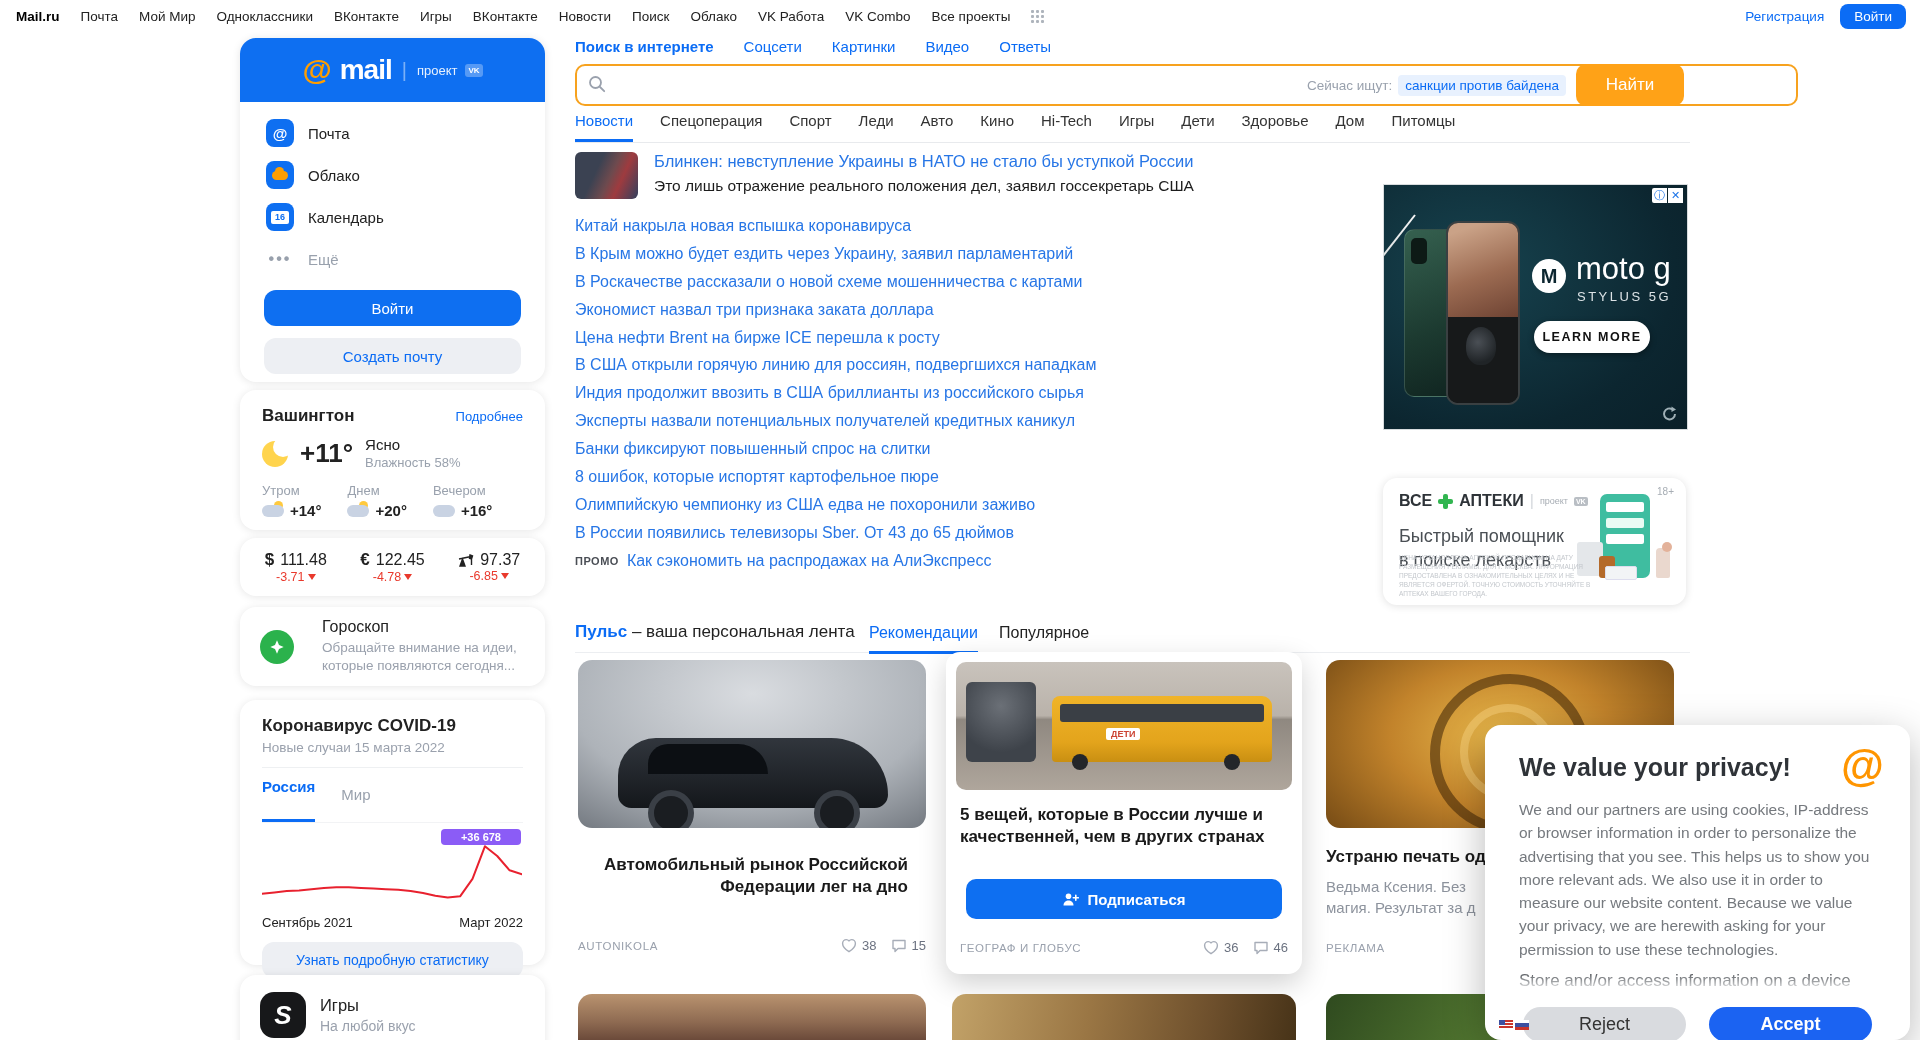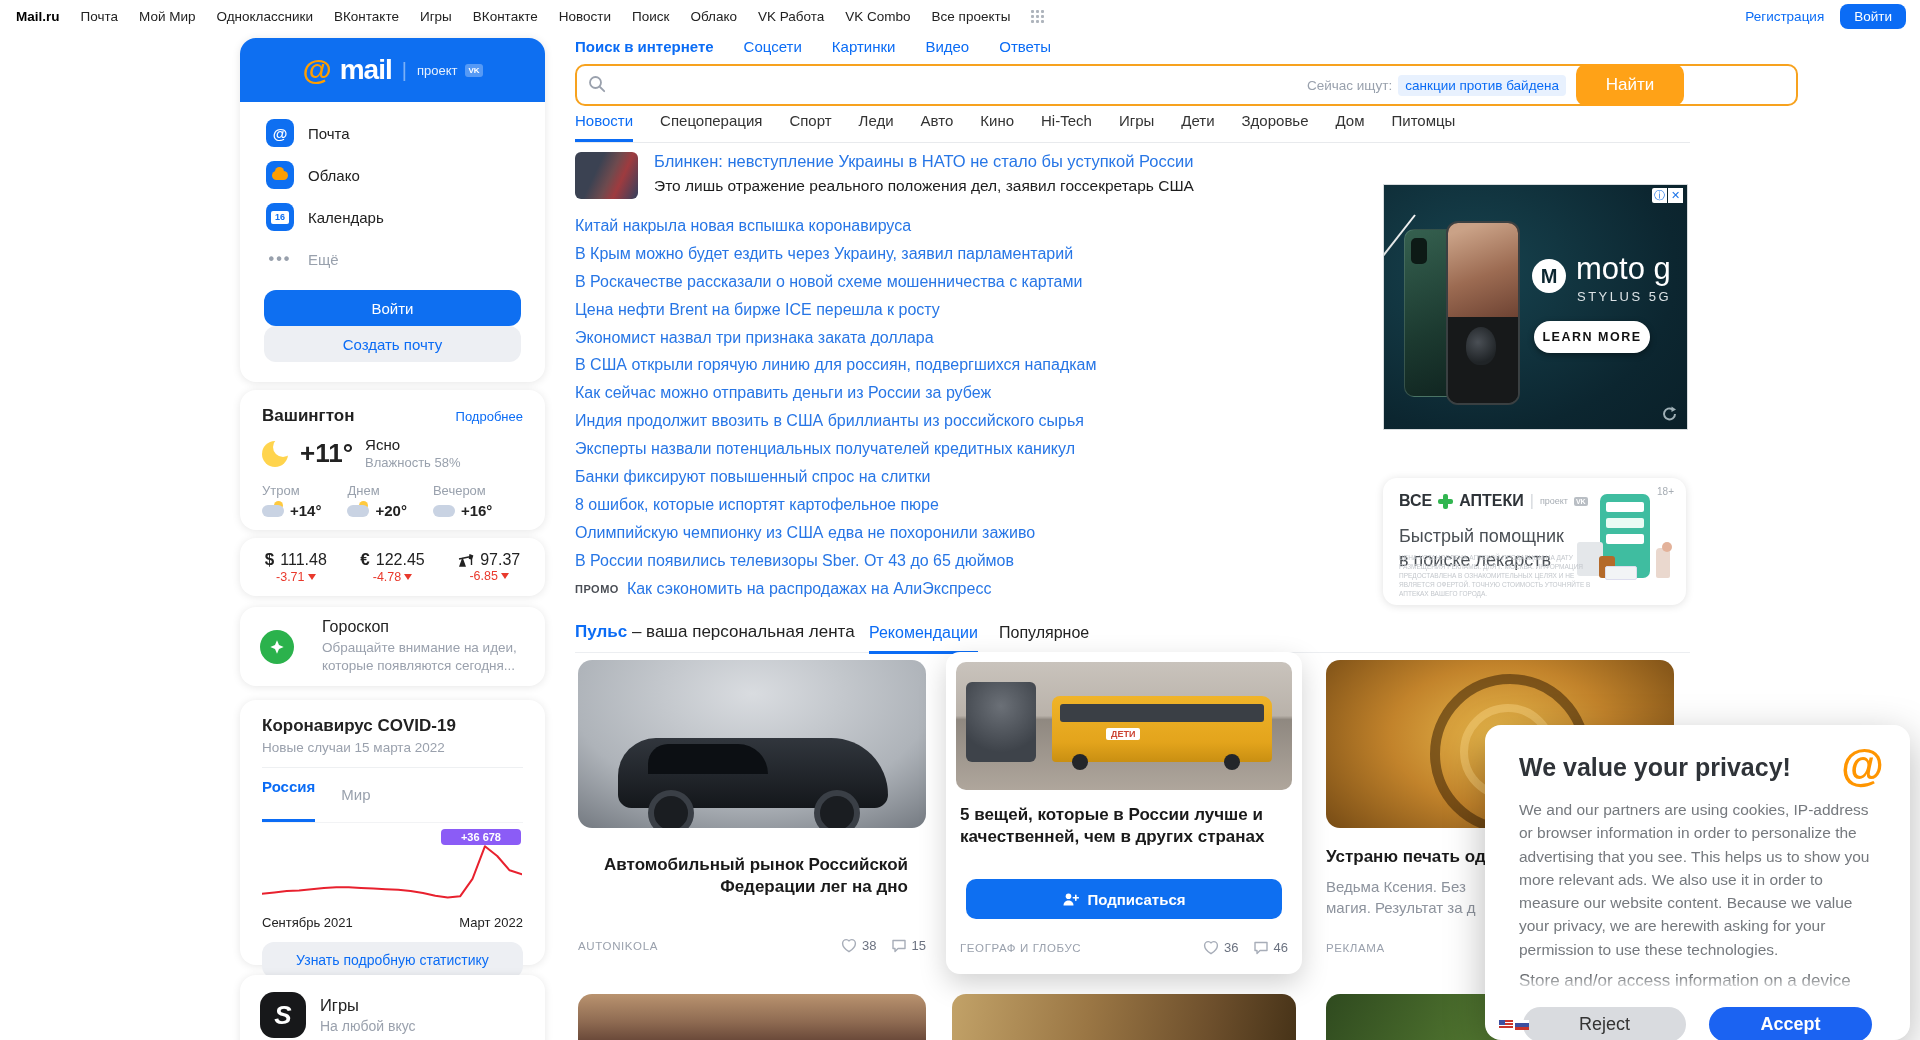--- a/index.html
+++ b/index.html
@@ -25,21 +25,21 @@
   .vk-chip{background:rgba(255,255,255,.3);color:#fff;font-size:8px;font-weight:bold;border-radius:3px;padding:2px 3px;}
   .menu-row{display:flex;align-items:center;gap:14px;height:42px;padding:0 26px;cursor:pointer;font-size:15px;}
   .sq{width:28px;height:28px;border-radius:8px;background:#0E6FF1;display:flex;align-items:center;justify-content:center;position:relative;flex:0 0 28px;}
   .sq .at{color:#fff;font-size:15px;font-weight:bold;}
   .cloud-o{width:16px;height:9px;background:#FF9E00;border-radius:6px;position:relative;}
   .cloud-o::before{content:'';position:absolute;width:9px;height:9px;border-radius:50%;background:#FF9E00;top:-4px;left:3px;}
   .cal-in{width:18px;height:13px;background:#fff;border-radius:2px;display:flex;align-items:center;justify-content:center;font-size:9px;font-weight:bold;color:#0E6FF1;}
   .dots3{color:#98A0AC;font-size:16px;font-weight:bold;letter-spacing:2px;line-height:10px;}
   .grey-label{color:#99A1AD;}
   .btn-blue{display:block;background:#0E6FF1;color:#fff;border:none;border-radius:12px;height:36px;width:257px;margin:10px auto 0;font-size:15px;cursor:pointer;}
-  .btn-grey{display:block;background:#EDEFF3;color:#0B6CF5;border:none;border-radius:12px;height:36px;width:257px;margin:0 auto 0;font-size:15px;cursor:pointer;}
+  .btn-grey{display:block;background:#EDEFF3;color:#0B6CF5;border:none;border-radius:12px;height:36px;width:257px;margin:12px auto 0;font-size:15px;cursor:pointer;}
   .w-city{font-size:17px;font-weight:bold;}
   .moon{width:26px;height:26px;position:relative;}
   .moon::before{content:'';position:absolute;inset:0;border-radius:50%;background:#FFD44D;}
   .moon::after{content:'';position:absolute;width:20px;height:20px;border-radius:50%;background:#fff;top:-4px;right:-5px;}
   .fc{width:22px;height:12px;background:#C9D3E3;border-radius:7px;position:relative;display:inline-block;}
   .fc.sun::before{content:'';position:absolute;width:9px;height:9px;border-radius:50%;background:#FFC93D;top:-4px;right:1px;z-index:-1;}
   .fcwrap{position:relative;z-index:0;}
   .delta{color:#E9392C;font-size:12.5px;display:flex;align-items:center;justify-content:center;gap:3px;}
   .tri-down{width:0;height:0;border-left:4px solid transparent;border-right:4px solid transparent;border-top:6px solid #E9392C;display:inline-block;}
   .horo-circle{width:34px;height:34px;border-radius:50%;background:#2BB24C;display:flex;align-items:center;justify-content:center;flex:0 0 34px;}
@@ -320,30 +320,27 @@
   <div class="row">
       <span class="news-link">Китай накрыла новая вспышка коронавируса</span>
     </div>
   <div class="row">
       <span class="news-link">В Крым можно будет ездить через Украину, заявил парламентарий</span>
     </div>
   <div class="row">
       <span class="news-link">В Роскачестве рассказали о новой схеме мошенничества с картами</span>
     </div>
   <div class="row">
+      <span class="news-link">Экономист назвал три признака заката доллара</span>
+    </div>
+  <div class="row">
       <span class="news-link">Цена нефти Brent на бирже ICE перешла к росту</span>
     </div>
   <div class="row">
-      <span class="news-link">Экономист назвал три признака заката доллара</span>
-    </div>
-  <div class="row">
       <span class="news-link">В США открыли горячую линию для россиян, подвергшихся нападкам</span>
-    </div>
-  <div class="row">
-      <span class="news-link">Как сейчас можно отправить деньги из России за рубеж</span>
     </div>
   <div class="row">
       <span class="news-link">Индия продолжит ввозить в США бриллианты из российского сырья</span>
     </div>
   <div class="row">
       <span class="news-link">Эксперты назвали потенциальных получателей кредитных каникул</span>
     </div>
   <div class="row">
       <span class="news-link">Банки фиксируют повышенный спрос на слитки</span>
     </div>

